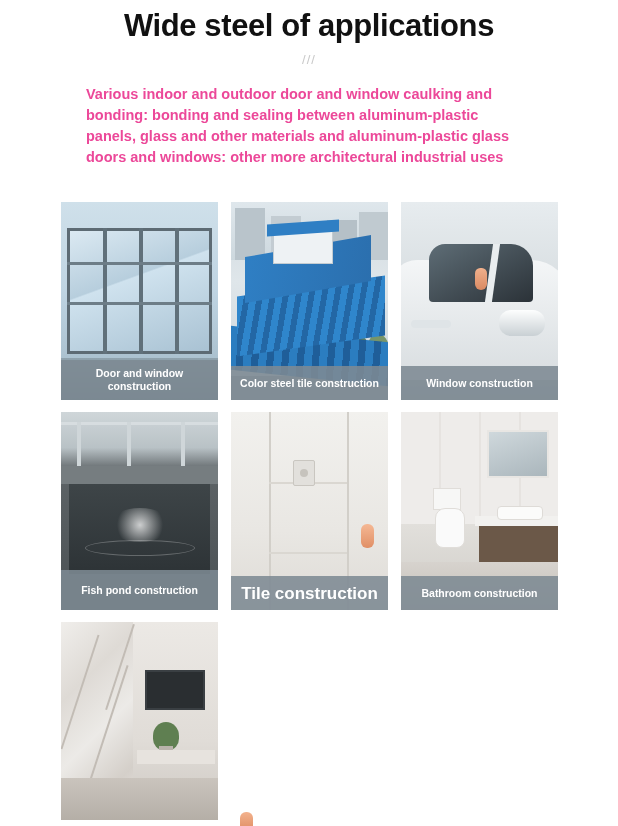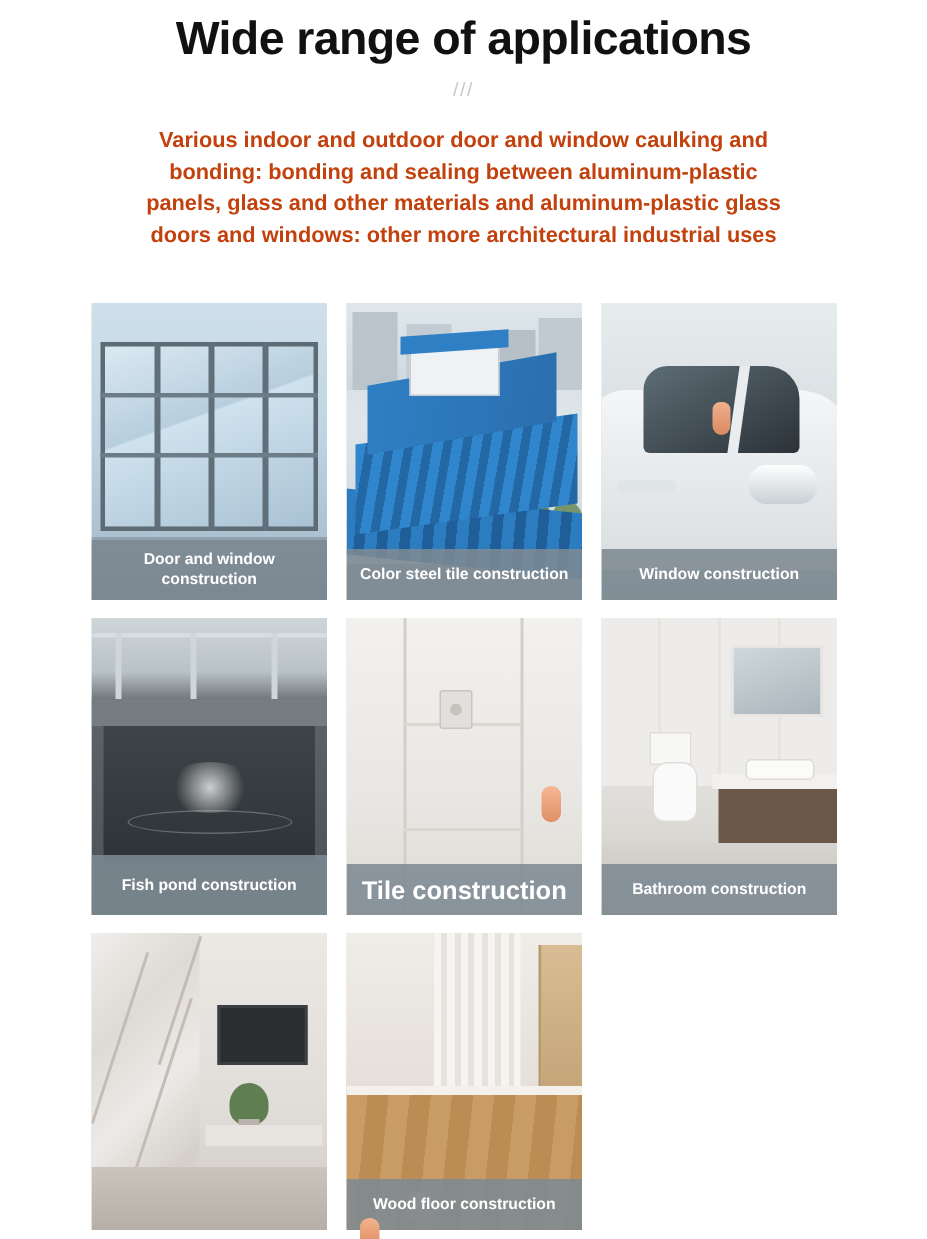--- a/index.html
+++ b/index.html
@@ -30,24 +30,24 @@
   }
   .divider {
     text-align: center;
     color: #c9c9c9;
     font-size: 13px;
     letter-spacing: 1px;
     margin: 6px 0 10px 0;
     height: 16px;
   }
   .subtitle {
-    text-align: center;
+    text-align: left;
     font-size: 14.5px;
     font-weight: bold;
-    color: #c2410c;
+    color: #ec4899;
     line-height: 21px;
     padding: 0 70px;
     margin: 16px;
   }
   .grid {
     position: absolute;
     top: 196px;
     left: 61px;
     width: 549px;
     display: grid;
@@ -188,21 +188,21 @@
     height: 20px;
     border-radius: 6px 6px 5px 5px;
     background: linear-gradient(180deg,#f3b28d,#de8b61);
   }
 </style>
 </head>
 <body>
 
 <div class="page">
 
-  <h1 class="title">Wide range of applications</h1>
+  <h1 class="title">Wide steel of applications</h1>
   <div class="divider">///</div>
   <p class="subtitle">Various indoor and outdoor door and window caulking and bonding: bonding and sealing between aluminum-plastic panels, glass and other materials and aluminum-plastic glass doors and windows: other more architectural industrial uses</p>
 
   <div class="grid">
 
     <div class="cell">
       <div class="photo p1">
         <div class="glow"></div>
         <div class="frame"></div>
         <div class="mull m1"></div>
@@ -295,30 +295,19 @@
           <div class="vein v2"></div>
           <div class="vein v3"></div>
         <div class="tv"></div>
         <div class="plant"></div>
         <div class="pot"></div>
         <div class="stand"></div>
         <div class="floor"></div>
       </div>
     </div>
 
-    <div class="cell">
-      <div class="photo p8">
-        <div class="wall"></div>
-        <div class="curtain"></div>
-        <div class="door"></div>
-        <div class="base"></div>
-        <div class="floor"></div>
-        <div class="nozzle"></div>
-      </div>
-      <div class="caption">Wood floor construction</div>
-    </div>
 
 
   </div>
 
   <div class="bottom-nozzle"></div>
 
 </div>
 
 </body></html>

